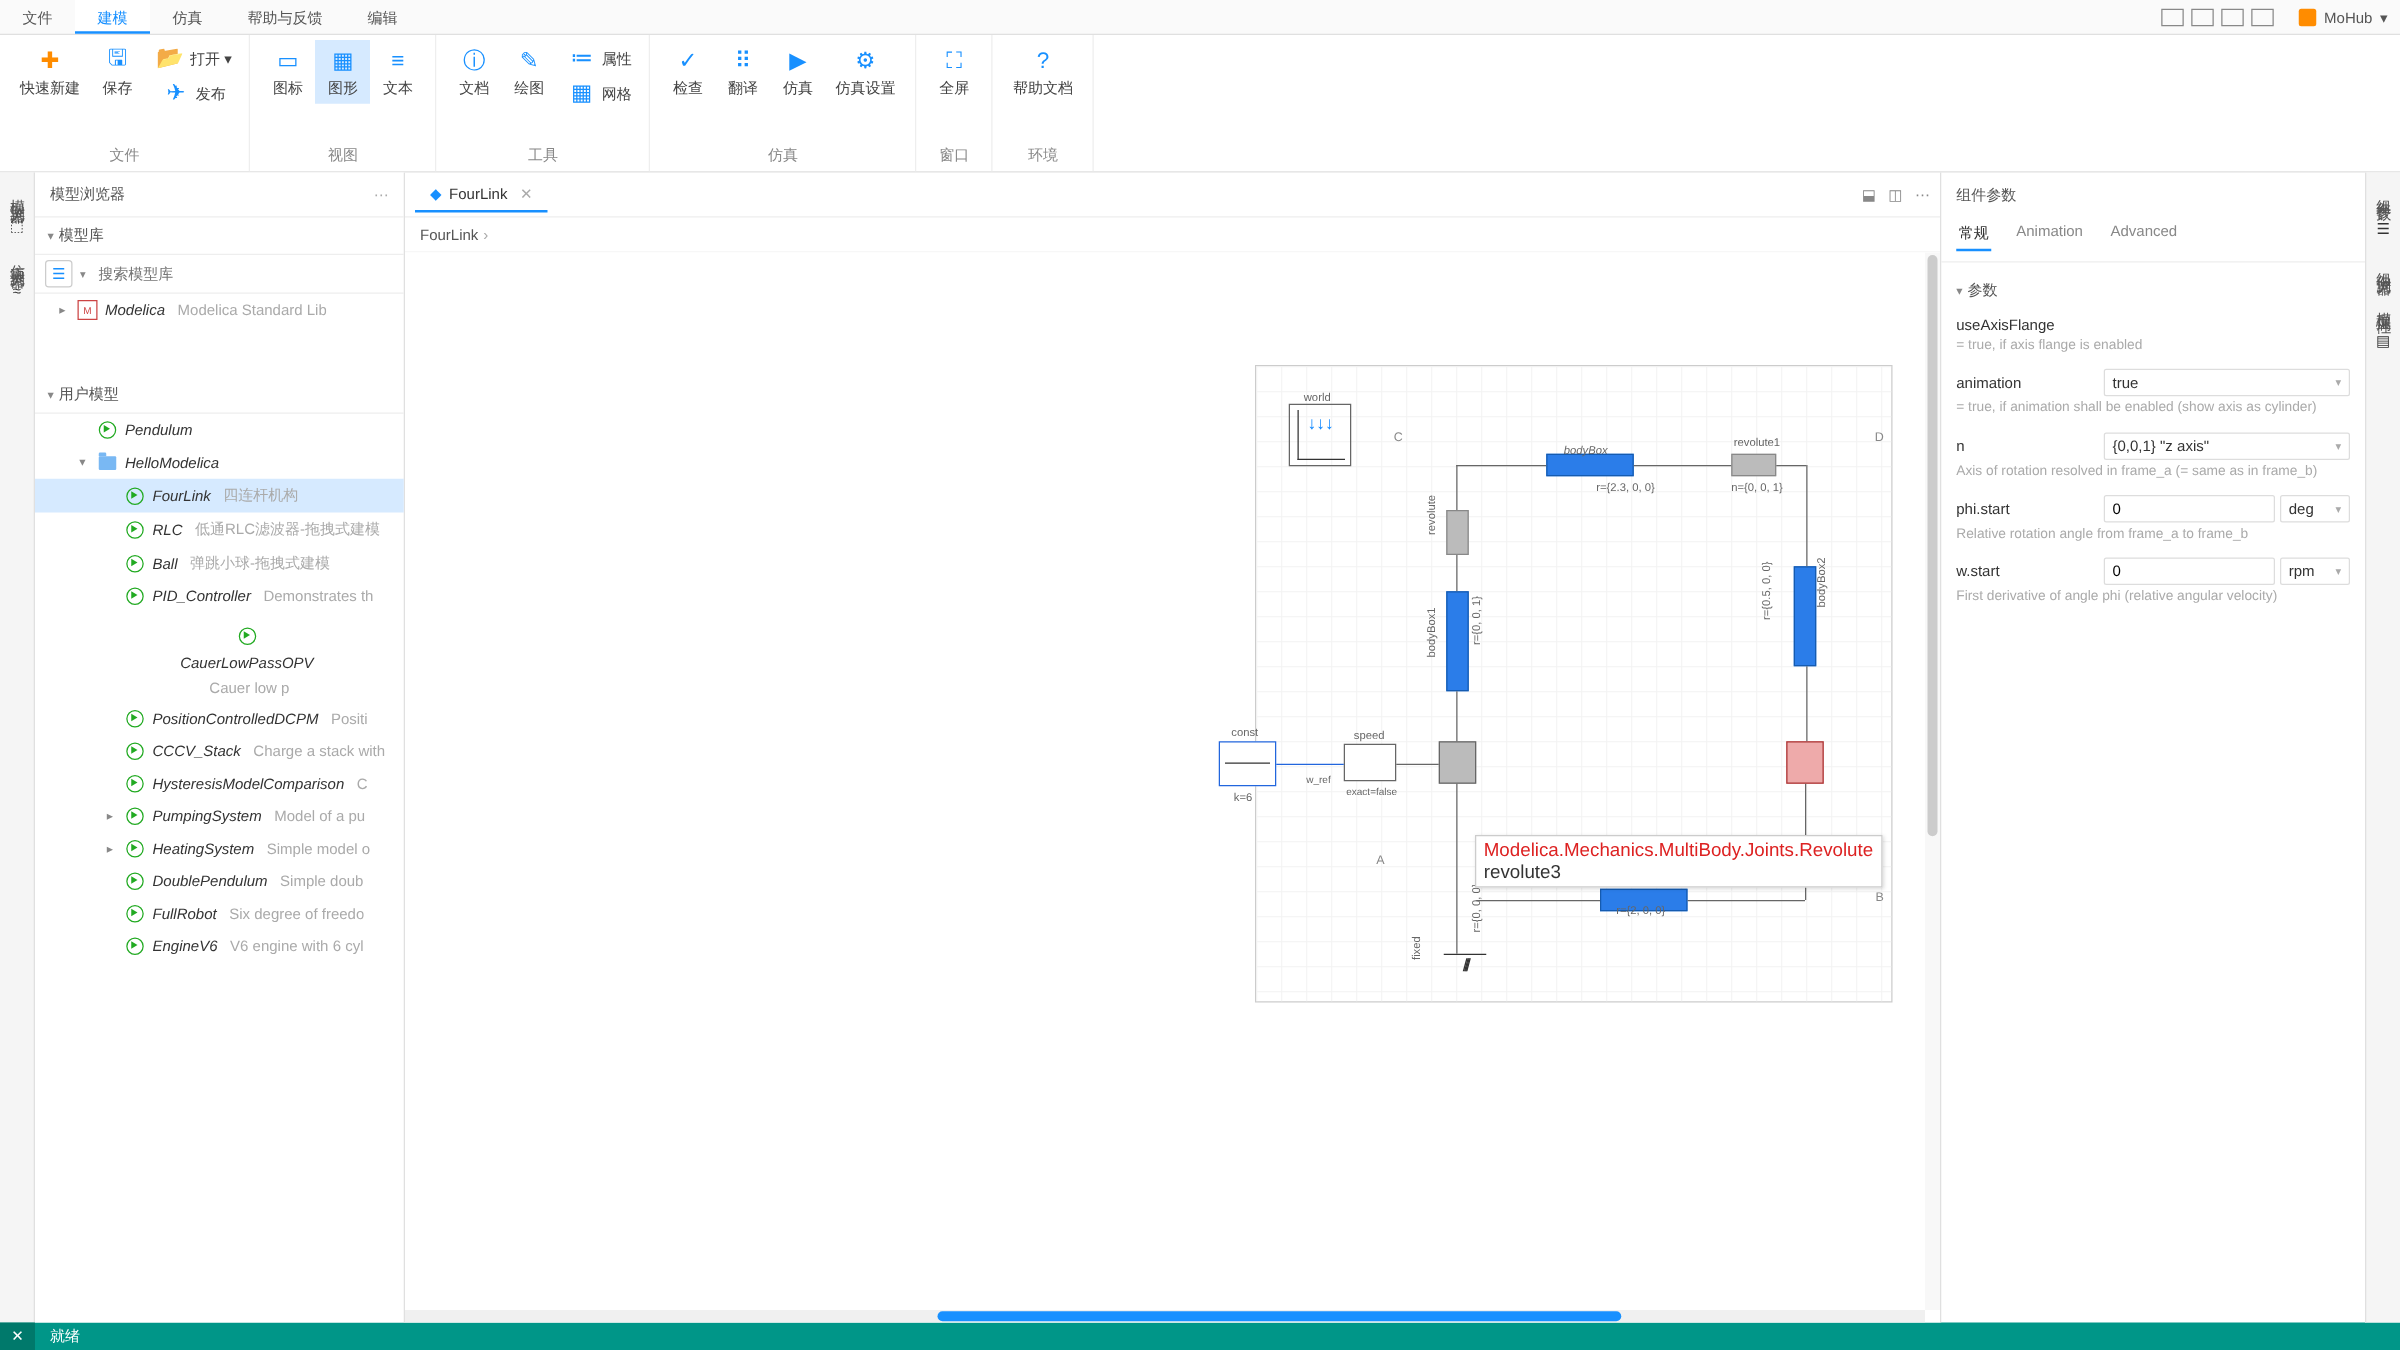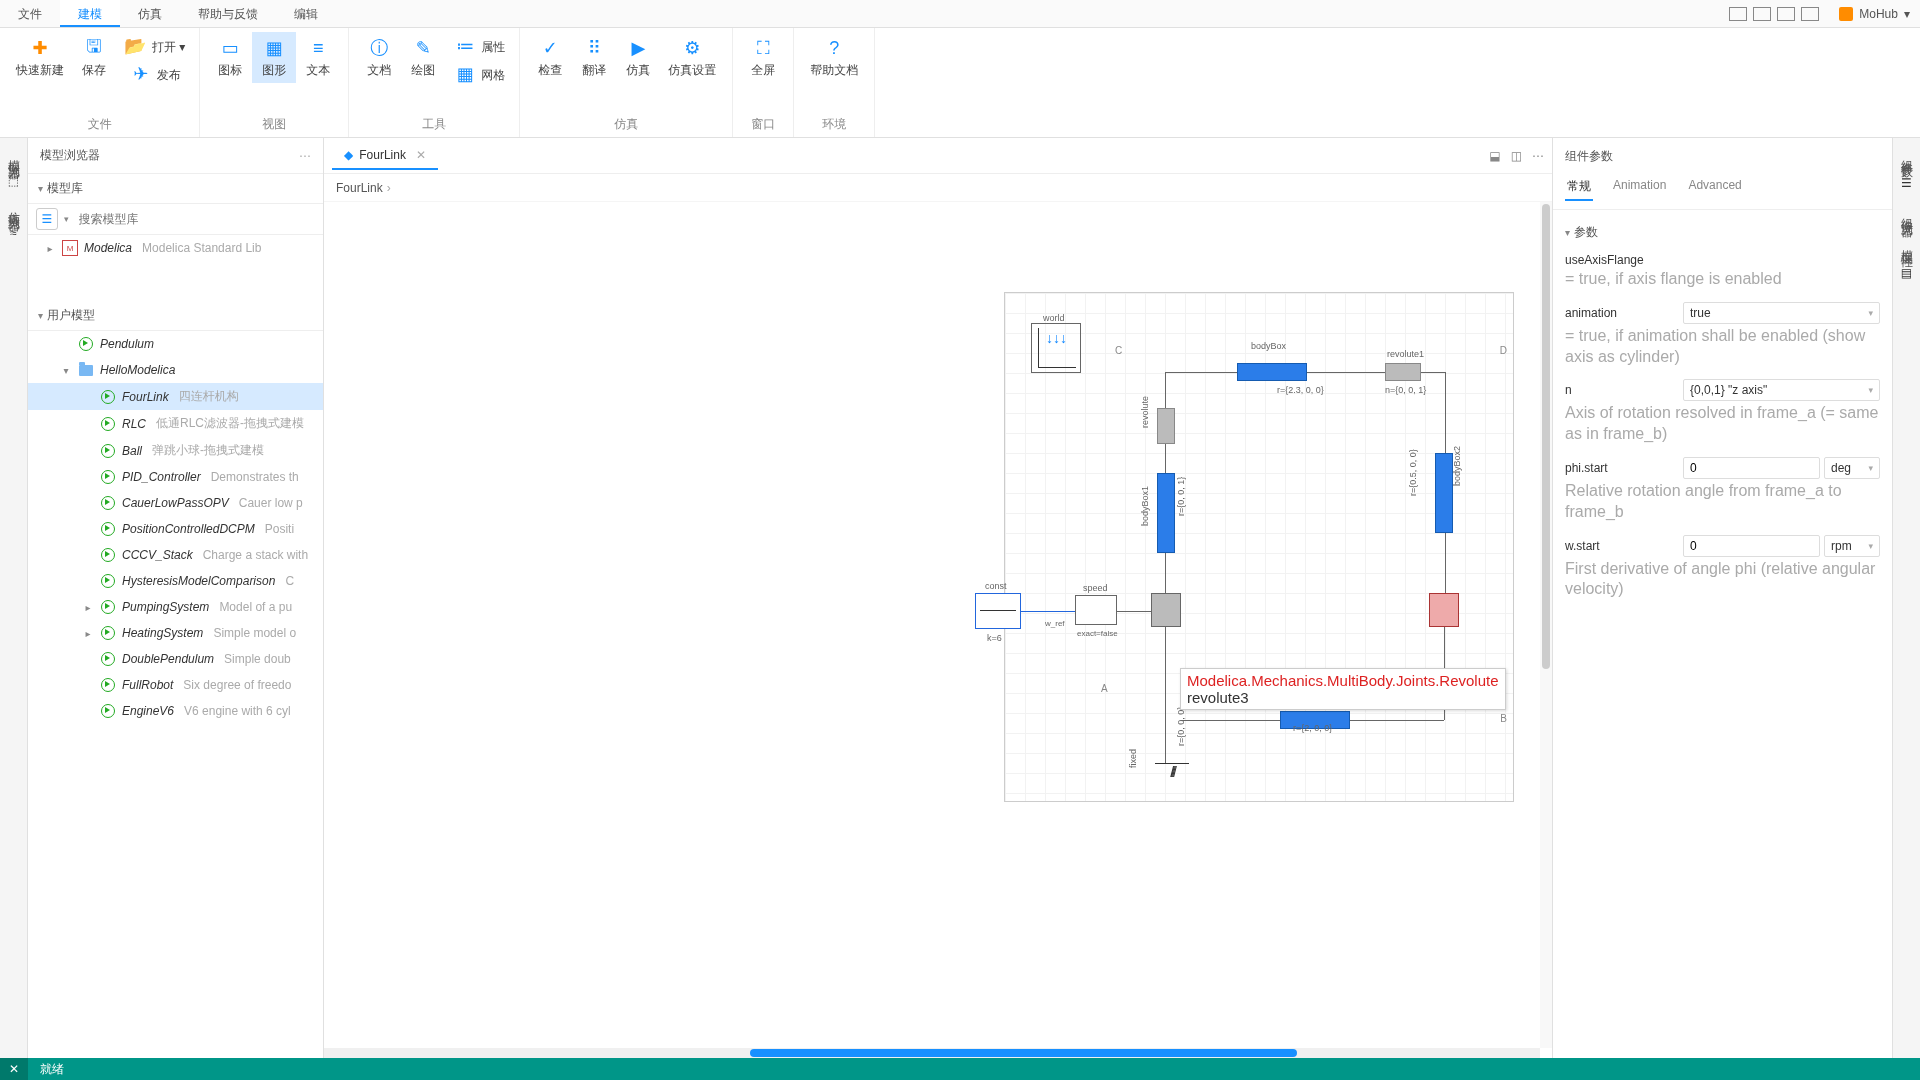--- a/index.html
+++ b/index.html
@@ -81,21 +81,21 @@
 .rightpanel .panel-header { border-bottom:none; }
 .ptabs { display:flex; gap:18px; padding:0 12px 8px; border-bottom:1px solid #eee; }
 .ptab { padding:4px 2px; color:#888; cursor:pointer; }
 .ptab.active { color:#333; border-bottom:2px solid #1890ff;text-align:right; }
 .plist { flex:1; overflow:auto; padding:8px 12px; }
 .pgroup-title { display:flex; align-items:center; gap:4px; color:#555; padding:6px 0; }
 .prow { display:flex; align-items:center; padding:6px 0 2px; gap:8px; }
 .prow .plab { flex:0 0 110px; color:#333; }
 .prow .pval { flex:1; }
 .prow input[type=text] { width:100%; border:1px solid #ddd; padding:3px 6px; font-size:12px; border-radius:2px; }
-.pdesc { color:#aaa; font-size:16px; padding:0 0 6px; line-height:1.3; }
+.pdesc { color:#aaa; font-size:11px; padding:0 0 6px; line-height:1.3; }
 .chk { width:16px; height:16px; background:#1890ff; border-radius:2px; position:relative; }
 .chk::after { content:"✓"; color:#fff; font-size:11px; position:absolute; left:2px; top:-1px; }
 .sel { border:1px solid #ddd; padding:3px 6px; border-radius:2px; display:flex; justify-content:space-between; align-items:center; }
 .sel .sar { color:#aaa; font-size:9px; }
 
 .vtabs-right { width:28px; background:#f5f5f5; border-left:1px solid #e0e0e0; display:flex; flex-direction:column; align-items:center; padding-top:8px; gap:14px; }
 
 
 .statusbar { height:22px; background:#009688; color:#fff; display:flex; align-items:center; font-size:12px; }
 .statusbar .sx { width:28px; text-align:center; background:#00796b; height:100%; line-height:22px; }
@@ -317,21 +317,21 @@
           <span class="tdesc">弹跳小球-拖拽式建模</span>
         </div>
         <div class="treerow" style="padding-left: 54px;">
           <span class="exp"></span>
           <span class="tic">
             <span class="playicon"></span>
           </span>
           <span class="tname">PID_Controller</span>
           <span class="tdesc">Demonstrates th</span>
         </div>
-        <div class="treerow" style="padding-left: 54px;">
+        <div class="treerow" style="padding-left: 54px; flex-direction: column;">
           <span class="exp"></span>
           <span class="tic">
             <span class="playicon"></span>
           </span>
           <span class="tname">CauerLowPassOPV</span>
           <span class="tdesc">Cauer low p</span>
         </div>
         <div class="treerow" style="padding-left: 54px;">
           <span class="exp"></span>
           <span class="tic">
@@ -428,21 +428,21 @@
         <div class="node" style="left:26px;top:30px;width:50px;height:50px;border:1px solid #666;">
           <div style="position:absolute;left:6px;top:4px;right:4px;bottom:4px;">
             <div style="position:absolute;left:0;bottom:0;width:100%;height:1px;background:#333;"></div>
             <div style="position:absolute;left:0;bottom:0;width:1px;height:100%;background:#333;"></div>
             <div style="position:absolute;left:8px;top:2px;color:#18f;font-size:14px;">↓↓↓</div>
           </div>
         </div>
         <span class="nlabel" style="left:38px;top:20px;">world</span>
 
         <div class="node bodybox" style="left:232px;top:70px;width:70px;height:18px;"></div>
-        <span class="nlabel" style="left:246px;top:48px;">bodyBox</span>
+        <span class="nlabel" style="left:246px;top:62px;font-style:italic;">bodyBox</span>
         <span class="nlabel" style="left:240px;top:92px;padding-left:32px;">r={2.3, 0, 0}</span>
 
         <div class="node joint" style="left:380px;top:70px;width:36px;height:18px;"></div>
         <span class="nlabel" style="left:382px;top:56px;">revolute1</span>
         <span class="nlabel" style="left:380px;top:92px;">n={0, 0, 1}</span>
 
         <div class="node bodybox" style="left:430px;top:160px;width:18px;height:80px;"></div>
         <span class="nlabel" style="left:452px;top:188px;transform:rotate(-90deg);transform-origin:left;">bodyBox2</span>
         <span class="nlabel" style="left:408px;top:198px;transform:rotate(-90deg);transform-origin:left;">r={0.5, 0, 0}</span>
 

